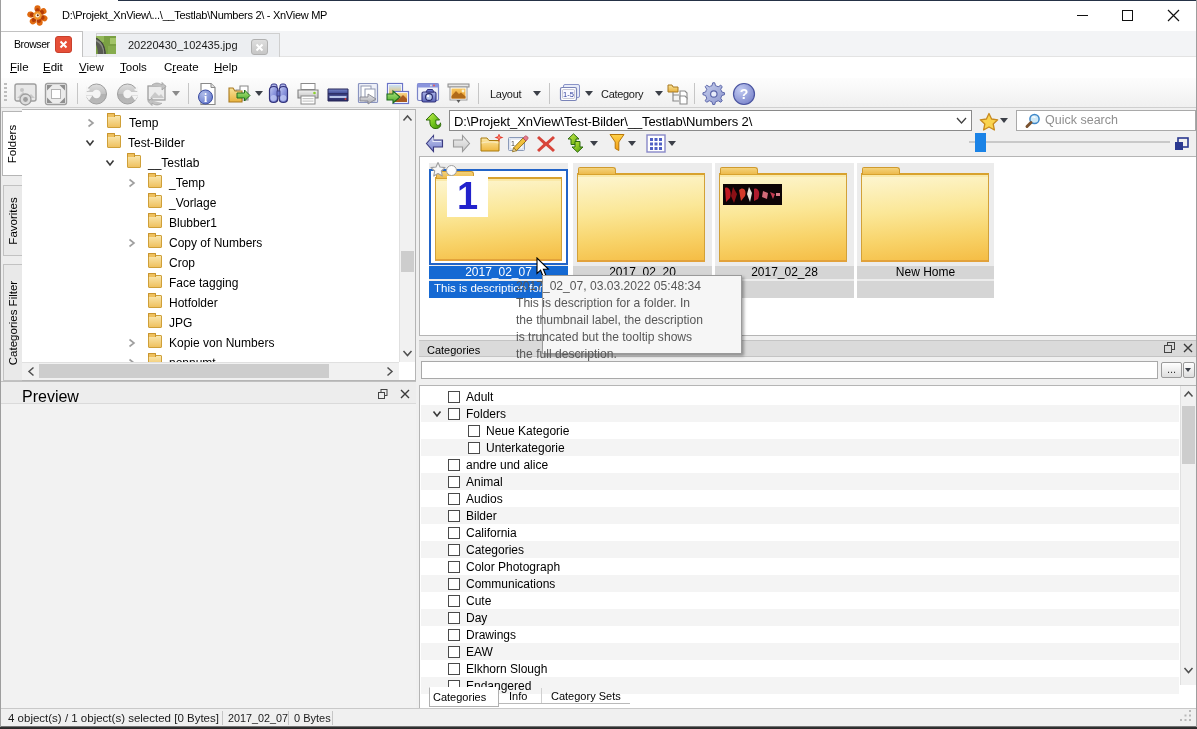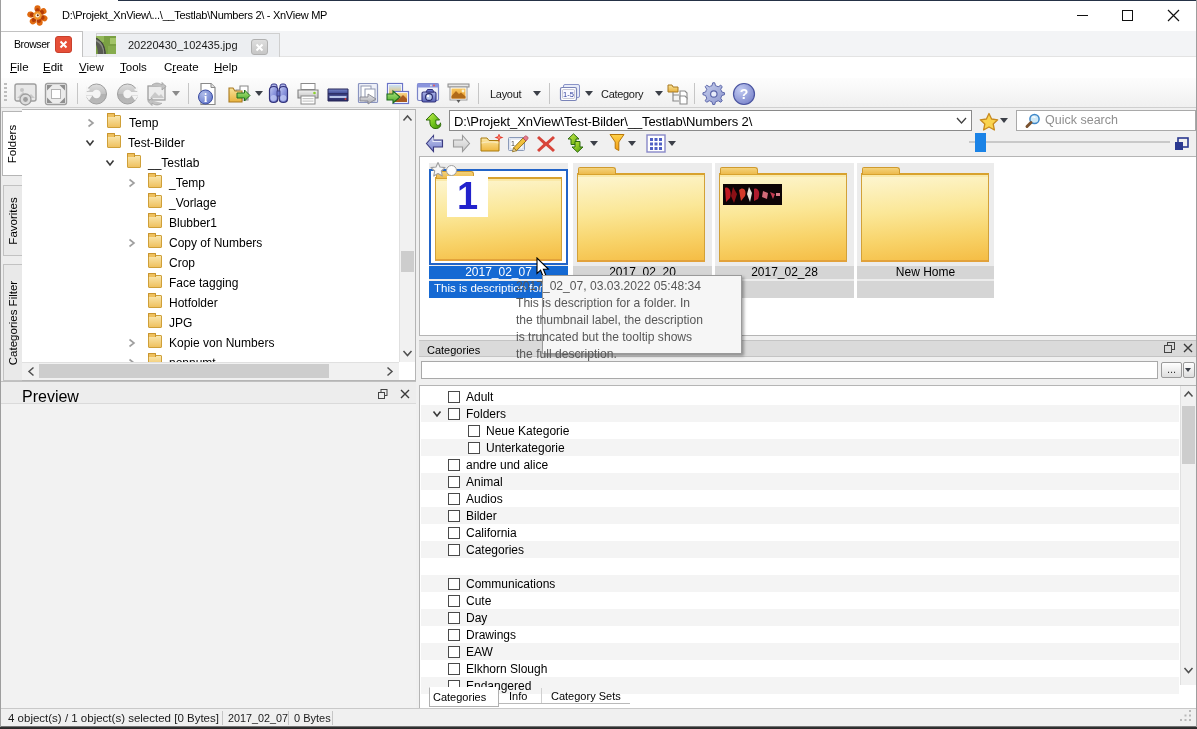--- a/index.html
+++ b/index.html
@@ -664,20 +664,24 @@
       <span class="ct" style="left:45px">Bilder</span>
     </div>
  <div class="crow" style="top:138px">
       <span class="cb" style="left:27px"></span>
       <span class="ct" style="left:45px">California</span>
     </div>
  <div class="crow odd" style="top:155px">
       <span class="cb" style="left:27px"></span>
       <span class="ct" style="left:45px">Categories</span>
     </div>
+ <div class="crow" style="top:172px">
+      <span class="cb" style="left:27px"></span>
+      <span class="ct" style="left:45px">Color Photograph</span>
+    </div>
  <div class="crow odd" style="top:189px">
       <span class="cb" style="left:27px"></span>
       <span class="ct" style="left:45px">Communications</span>
     </div>
  <div class="crow" style="top:206px">
       <span class="cb" style="left:27px"></span>
       <span class="ct" style="left:45px">Cute</span>
     </div>
  <div class="crow odd" style="top:223px">
       <span class="cb" style="left:27px"></span>

